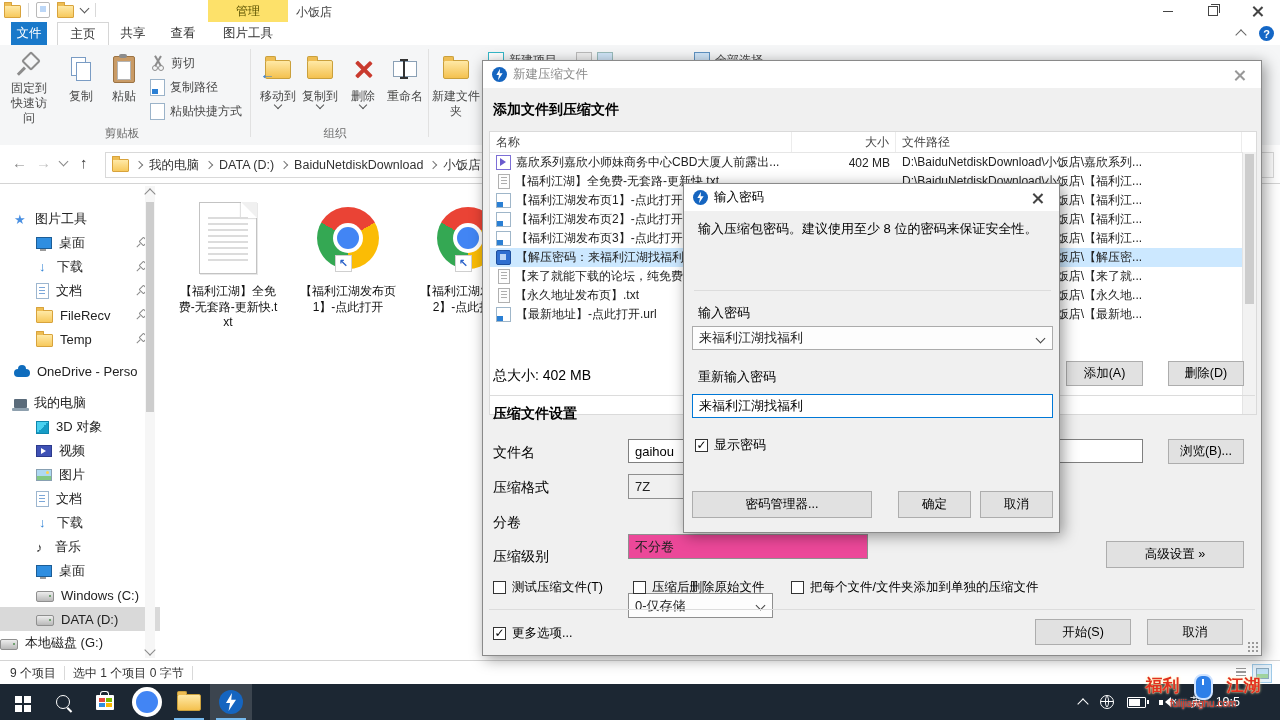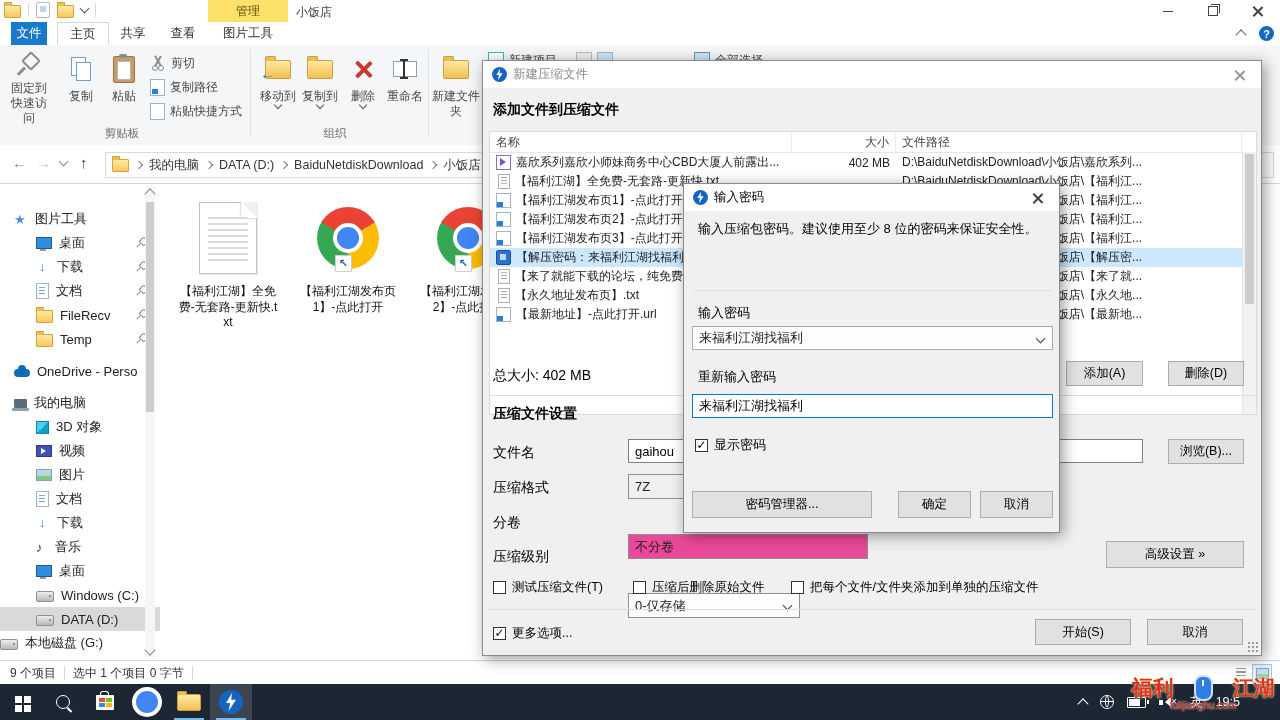--- a/index.html
+++ b/index.html
@@ -155,21 +155,21 @@
   .tr-globe::after{content:"";position:absolute;left:4px;top:0;width:4px;height:11px;border:1.2px solid #fff;border-radius:50%;box-sizing:border-box;}
   .tr-batt{position:relative;width:17px;height:9px;border:1.3px solid #fff;border-radius:1px;}
   .tr-batt::before{content:"";position:absolute;left:1px;top:1px;bottom:1px;width:11px;background:#fff;}
   .tr-batt::after{content:"";position:absolute;right:-4px;top:2px;width:2px;height:4px;background:#fff;}
   .tr-vol{position:relative;width:18px;height:12px;}
   .tr-vol::before{content:"";position:absolute;left:0;top:3.5px;width:4px;height:5px;background:#fff;}
   .tr-vol::after{content:"";position:absolute;left:1px;top:1px;border:5px solid transparent;border-right:6px solid #fff;}
   .tr-vol .x{position:absolute;right:0;top:0;font-size:10px;color:#fff;line-height:12px;}
   
   .watermark{position:absolute;right:2px;top:674px;width:150px;text-align:center;z-index:60;pointer-events:none;}
-  .wm-main{display:flex;align-items:center;justify-content:center;gap:20px;font-size:21px;font-weight:bold;color:#e1301e;
+  .wm-main{display:flex;align-items:flex-start;justify-content:center;gap:14px;font-size:17px;font-weight:bold;color:#e1301e;
            text-shadow:0 0 3px #ffe9a0,0 0 1px #fff;}
   .wm-mouse{width:15px;height:22px;background:#2e7fe8;border:2px solid #cfe3ff;border-radius:8px;position:relative;}
   .wm-mouse::before{content:"";position:absolute;left:50%;top:3px;width:1.5px;height:6px;margin-left:-1px;background:#fff;}
   .wm-site{font-size:10px;color:#e1301e;margin-top:-2px;text-shadow:0 0 2px #fff;}
   
   .rbi-pin{position:relative;width:22px;height:24px;}
   .rbi-pin::before{content:"";position:absolute;right:2px;top:1px;width:10px;height:10px;border:2.5px solid #8c8c8c;transform:rotate(45deg);border-radius:2px;}
   .rbi-pin::after{content:"";position:absolute;left:2px;bottom:1px;width:2.5px;height:10px;background:#8c8c8c;transform:rotate(45deg);}
   .rbi-copy{position:relative;width:20px;height:24px;}
   .rbi-copy::before,.rbi-copy::after{content:"";position:absolute;width:13px;height:17px;background:#fff;border:1px solid #7a9cc4;}
@@ -620,21 +620,21 @@
     <div class="combo abs" style="left:145px;top:413px;width:240px;height:25px;background:#f0f0f0;">
         <span>7Z</span>
       </div>
 
     <div class="abs lbl" style="left:10px;top:453px;">分卷</div>
     <div class="combo abs" style="left:145px;top:448px;width:240px;height:25px;background:#ec4899;">
         <span>不分卷</span>
       </div>
 
     <div class="abs lbl" style="left:10px;top:487px;">压缩级别</div>
-    <div class="combo abs" style="left:145px;top:482px;width:172px;height:25px;">
+    <div class="combo abs" style="left:145px;top:482px;width:145px;height:25px;">
         <span>0-仅存储</span>
         <span class="caret"></span>
       </div>
     <button class="btn abs" style="left:623px;top:480px;width:138px;height:27px;">高级设置 »</button>
 
     <div class="cbrow abs" style="left:10px;top:518px;">
       <span class="cb"></span>
         <span>测试压缩文件(T)</span>
     </div>
     <div class="cbrow abs" style="left:150px;top:518px;">

